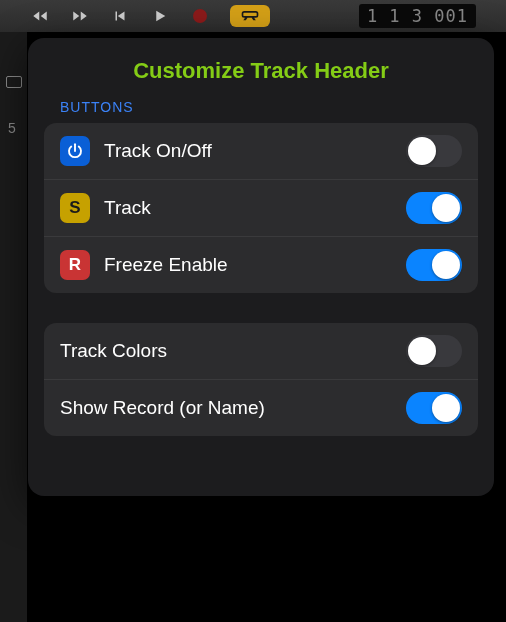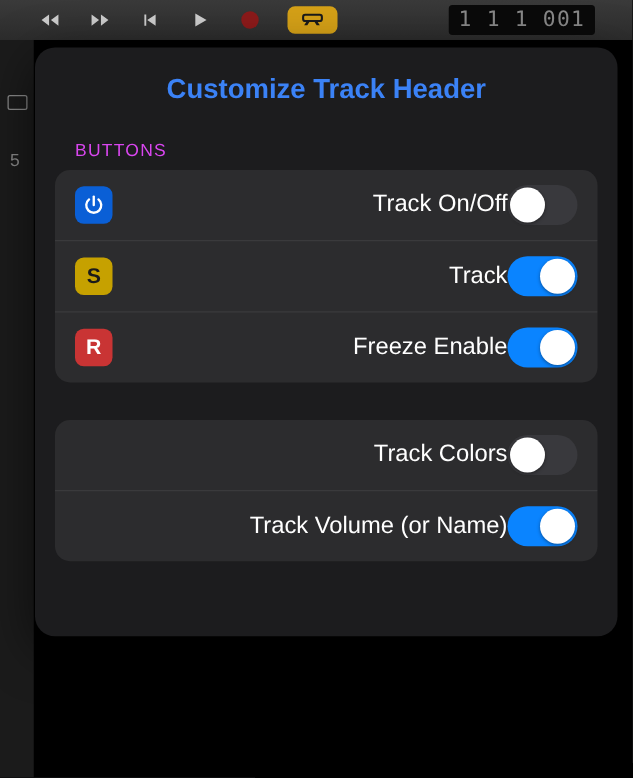--- a/index.html
+++ b/index.html
@@ -84,41 +84,40 @@
       width: 466px;
       background: #1c1c1e;
       border-radius: 16px;
       padding: 20px 0 30px 0;
       box-shadow: 0 10px 40px rgba(0,0,0,0.6);
     }
     .popover-title {
       text-align: center;
       font-size: 22px;
       font-weight: 600;
-      color: #3b82f6;
-      margin-bottom: 28px;
+      color: #84cc16;
+      margin-bottom: 15px;
     }
     .section-header {
       font-size: 14px;
-      color: #d946ef;
+      color: #3b82f6;
       letter-spacing: 1px;
       padding: 0 32px 8px 32px;
     }
     .group {
       margin: 0 16px 30px 16px;
       background: #2c2c2e;
       border-radius: 12px;
       overflow: hidden;
     }
     .row {
       display: flex;
       align-items: center;
       padding: 12px 16px;
       border-bottom: 1px solid #3a3a3c;
-      text-align: right;
     }
     .row:last-child { border-bottom: none; }
     .row-icon {
       width: 30px;
       height: 30px;
       border-radius: 7px;
       display: flex;
       align-items: center;
       justify-content: center;
       margin-right: 14px;
@@ -184,21 +183,21 @@
       </svg>
   </div>
   <div class="toolbar-btn">
     <div class="record-dot"></div>
   </div>
   <div class="loop-btn">
     <svg viewBox="0 0 24 16">
         <path d="M5 2h14a3 3 0 013 3v2a3 3 0 01-3 3h-2l2 3h-3l-2-3H9l-2 3H4l2-3H5a3 3 0 01-3-3V5a3 3 0 013-3zm0 2a1 1 0 00-1 1v2a1 1 0 001 1h14a1 1 0 001-1V5a1 1 0 00-1-1H5z"></path>
       </svg>
   </div>
-  <div class="time-display">1 1 1 001</div>
+  <div class="time-display">1 1 3 001</div>
 </div>
 
 <div class="left-strip">
   <div class="left-box"></div>
   <div class="left-num">5</div>
 </div>
 
 <div class="popover">
   <div class="popover-title">Customize Track Header</div>
   <div id="sections">
@@ -232,20 +231,20 @@
         </div>
       </div>
       <div class="group">
         <div class="row">
           <div class="row-label">Track Colors</div>
           <div class="toggle off">
             <div class="toggle-knob"></div>
           </div>
         </div>
         <div class="row">
-          <div class="row-label">Track Volume (or Name)</div>
+          <div class="row-label">Show Record (or Name)</div>
           <div class="toggle on">
             <div class="toggle-knob"></div>
           </div>
         </div>
       </div>
     </div>
 </div>
 
 </body></html>

